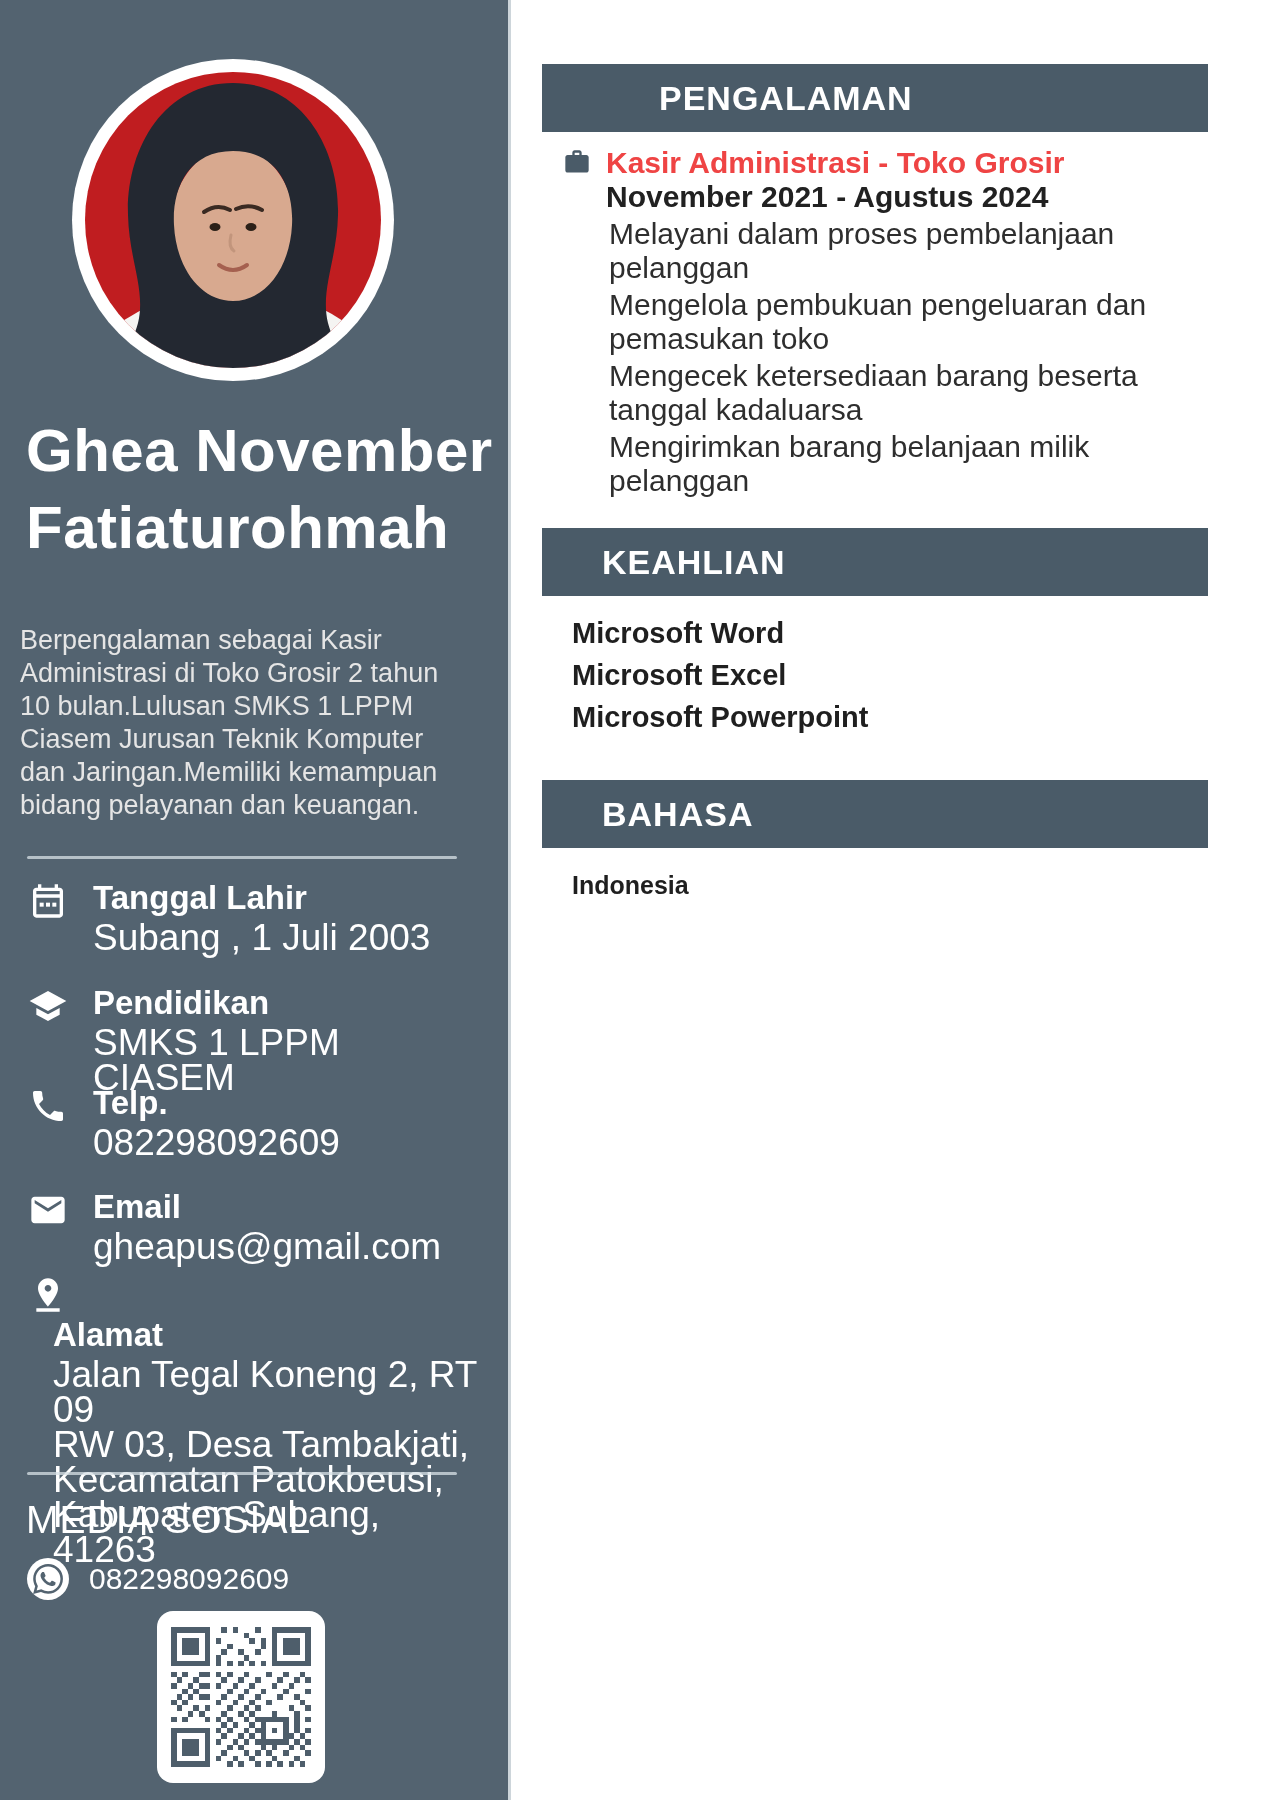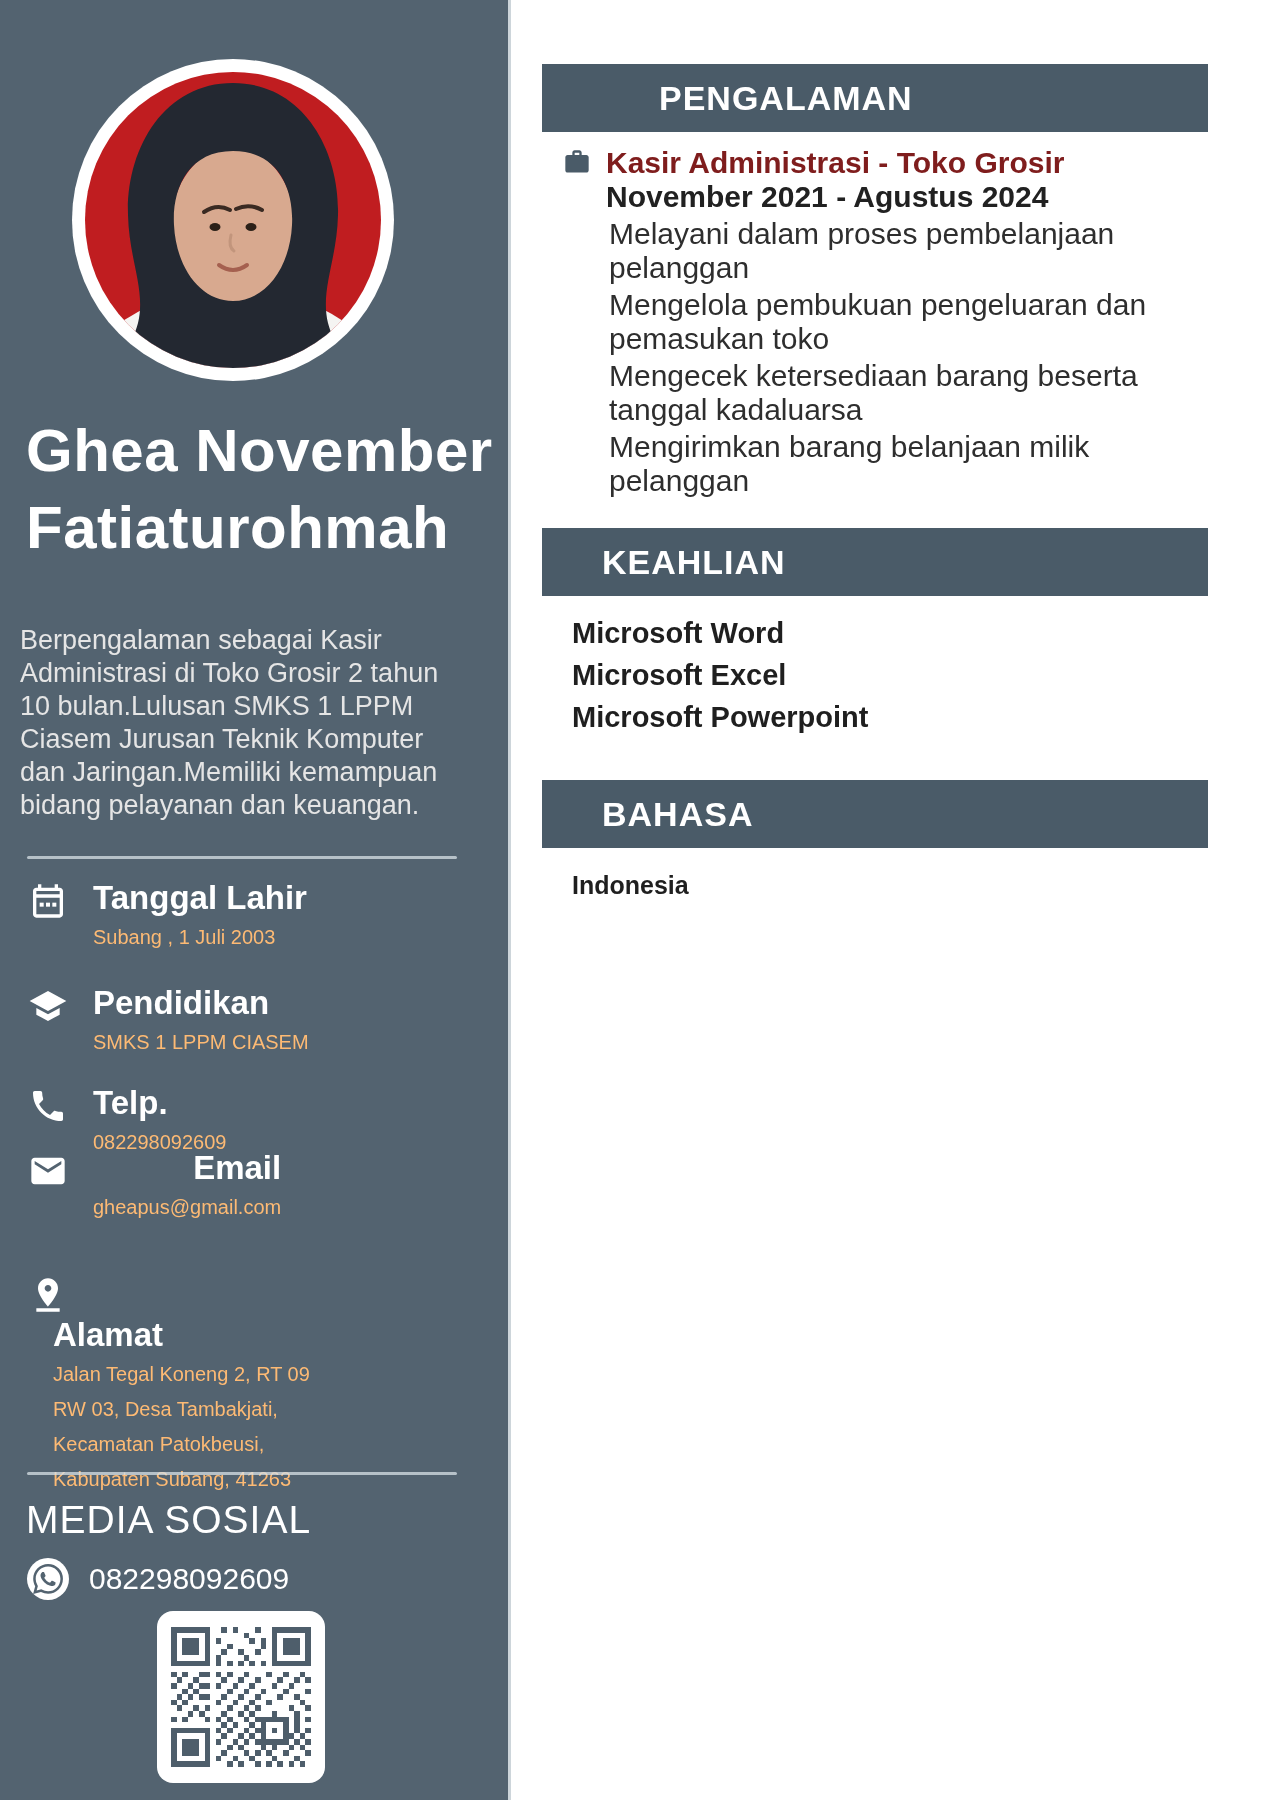--- a/index.html
+++ b/index.html
@@ -12,41 +12,41 @@
   .name{position:absolute;left:26px;top:412px;width:468px;font-size:60px;font-weight:bold;line-height:77px;color:#ffffff;letter-spacing:0.5px;}
   .summary{position:absolute;left:20px;top:624px;width:440px;font-size:27px;line-height:33px;color:#e5e5e5;white-space:pre-line;}
   .divider{position:absolute;left:27px;width:430px;height:3px;background:rgba(215,224,230,0.75);border-radius:2px;}
   .div1{top:856px;} .div2{top:1472px;}
 
   .contact-row{position:absolute;left:28px;width:460px;display:flex;align-items:flex-start;}
   .contact-icon{width:40px;height:40px;flex:0 0 40px;margin-top:3px;}
   .contact-icon svg{width:40px;height:40px;display:block;}
   .contact-text{margin-left:25px;}
   .contact-label{font-size:33px;font-weight:bold;color:#ffffff;line-height:40px;}
-  .contact-value{font-size:20px;color:#fdba74;line-height:35px;margin-top:2px;white-space:pre-line;}
-  .row1{top:878px;} .row2{top:983px;} .row3{top:1083px;} .row4{top:1148px;text-align:right;} .row5{top:1272px;flex-direction:column;}
+  .contact-value{font-size:37px;color:#ffffff;line-height:35px;margin-top:2px;white-space:pre-line;}
+  .row1{top:878px;} .row2{top:983px;} .row3{top:1083px;} .row4{top:1187px;} .row5{top:1272px;flex-direction:column;}
 
   .social-heading{position:absolute;left:26px;top:1498px;font-size:39px;font-weight:400;color:#ffffff;letter-spacing:1px;}
   .wa-row{position:absolute;left:27px;top:1558px;display:flex;align-items:center;}
   .wa-circle{width:42px;height:42px;border-radius:50%;background:#ffffff;display:flex;align-items:center;justify-content:center;}
   .wa-circle svg{width:30px;height:30px;}
   .wa-number{margin-left:20px;font-size:30px;color:#ffffff;}
   .qr-box{position:absolute;left:157px;top:1611px;width:168px;height:172px;background:#ffffff;border-radius:16px;display:flex;align-items:center;justify-content:center;}
   .qr-box svg{width:140px;height:140px;}
 
   
   .band{position:absolute;left:542px;width:666px;height:68px;background:#4a5b68;display:flex;align-items:center;box-sizing:border-box;}
   .band-title{font-size:34px;font-weight:bold;color:#ffffff;letter-spacing:1px;}
   .band-xp{top:64px;padding-left:117px;}
   .band-skills{top:528px;padding-left:60px;}
   .band-lang{top:780px;padding-left:60px;}
 
   .xp-item-icon{position:absolute;left:563px;top:148px;width:28px;height:28px;}
   .xp-item-icon svg{width:28px;height:28px;display:block;}
-  .xp-title{position:absolute;left:606px;top:146px;width:603px;font-size:30px;font-weight:bold;color:#7f1d1d;line-height:34px;white-space:pre-line;}
+  .xp-title{position:absolute;left:606px;top:146px;width:603px;font-size:30px;font-weight:bold;color:#ef4444;line-height:34px;white-space:pre-line;}
   .xp-period{position:absolute;left:606px;top:180px;width:603px;font-size:30px;font-weight:bold;color:#212121;line-height:34px;}
   .xp-details{position:absolute;left:606px;top:214px;width:603px;font-size:30px;color:#2e2e2e;line-height:34px;}
   .xp-detail-line{margin:3px;}
 
   .skills-list{position:absolute;left:572px;top:612px;}
   .skill-item{font-size:29px;font-weight:bold;color:#1f1f1f;line-height:42px;}
   .lang-list{position:absolute;left:572px;top:864px;}
   .lang-item{font-size:25px;font-weight:bold;color:#1f1f1f;line-height:42px;text-align:right;}
 </style>
 </head>

